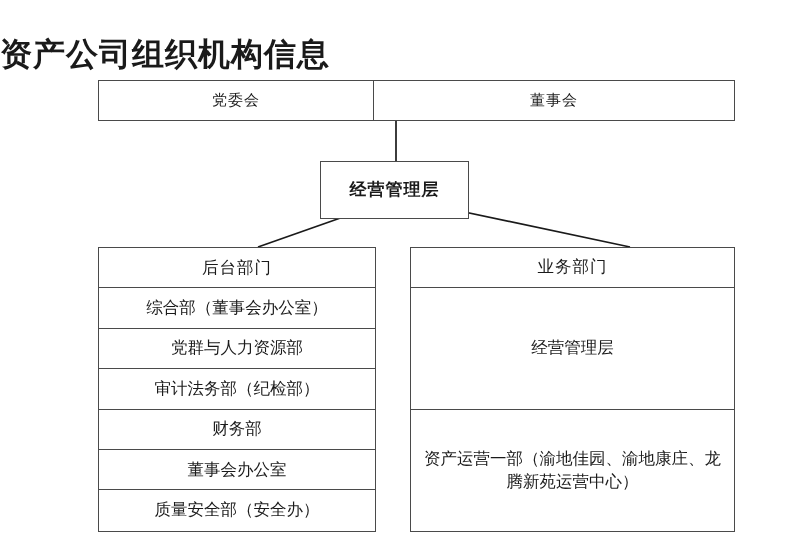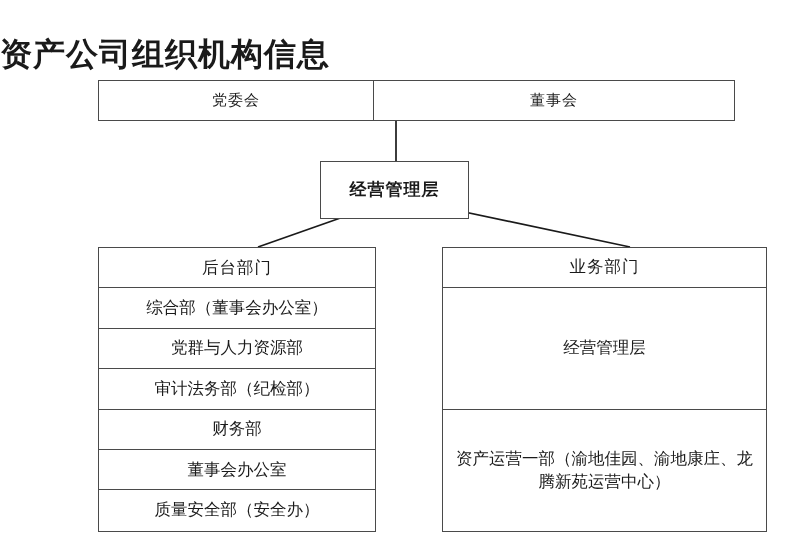--- a/index.html
+++ b/index.html
@@ -91,21 +91,21 @@
   .column {
     position: absolute;
     box-sizing: border-box;
     border: 1.4px solid #4a4a4a;
     background: #ffffff;
     display: flex;
     flex-direction: column;
     z-index: 3;
   }
   #col-left  { left: 98px;  top: 247px; width: 278px; height: 285px; }
-  #col-right { left: 410px; top: 247px; width: 325px; height: 285px; margin-left: 32px; }
+  #col-right { left: 410px; top: 247px; width: 325px; height: 285px; }
 
   .col-cell {
     box-sizing: border-box;
     display: flex;
     align-items: center;
     justify-content: center;
     text-align: center;
     font-size: 16.5px;
     line-height: 1.35;
     padding: 0 7px;

